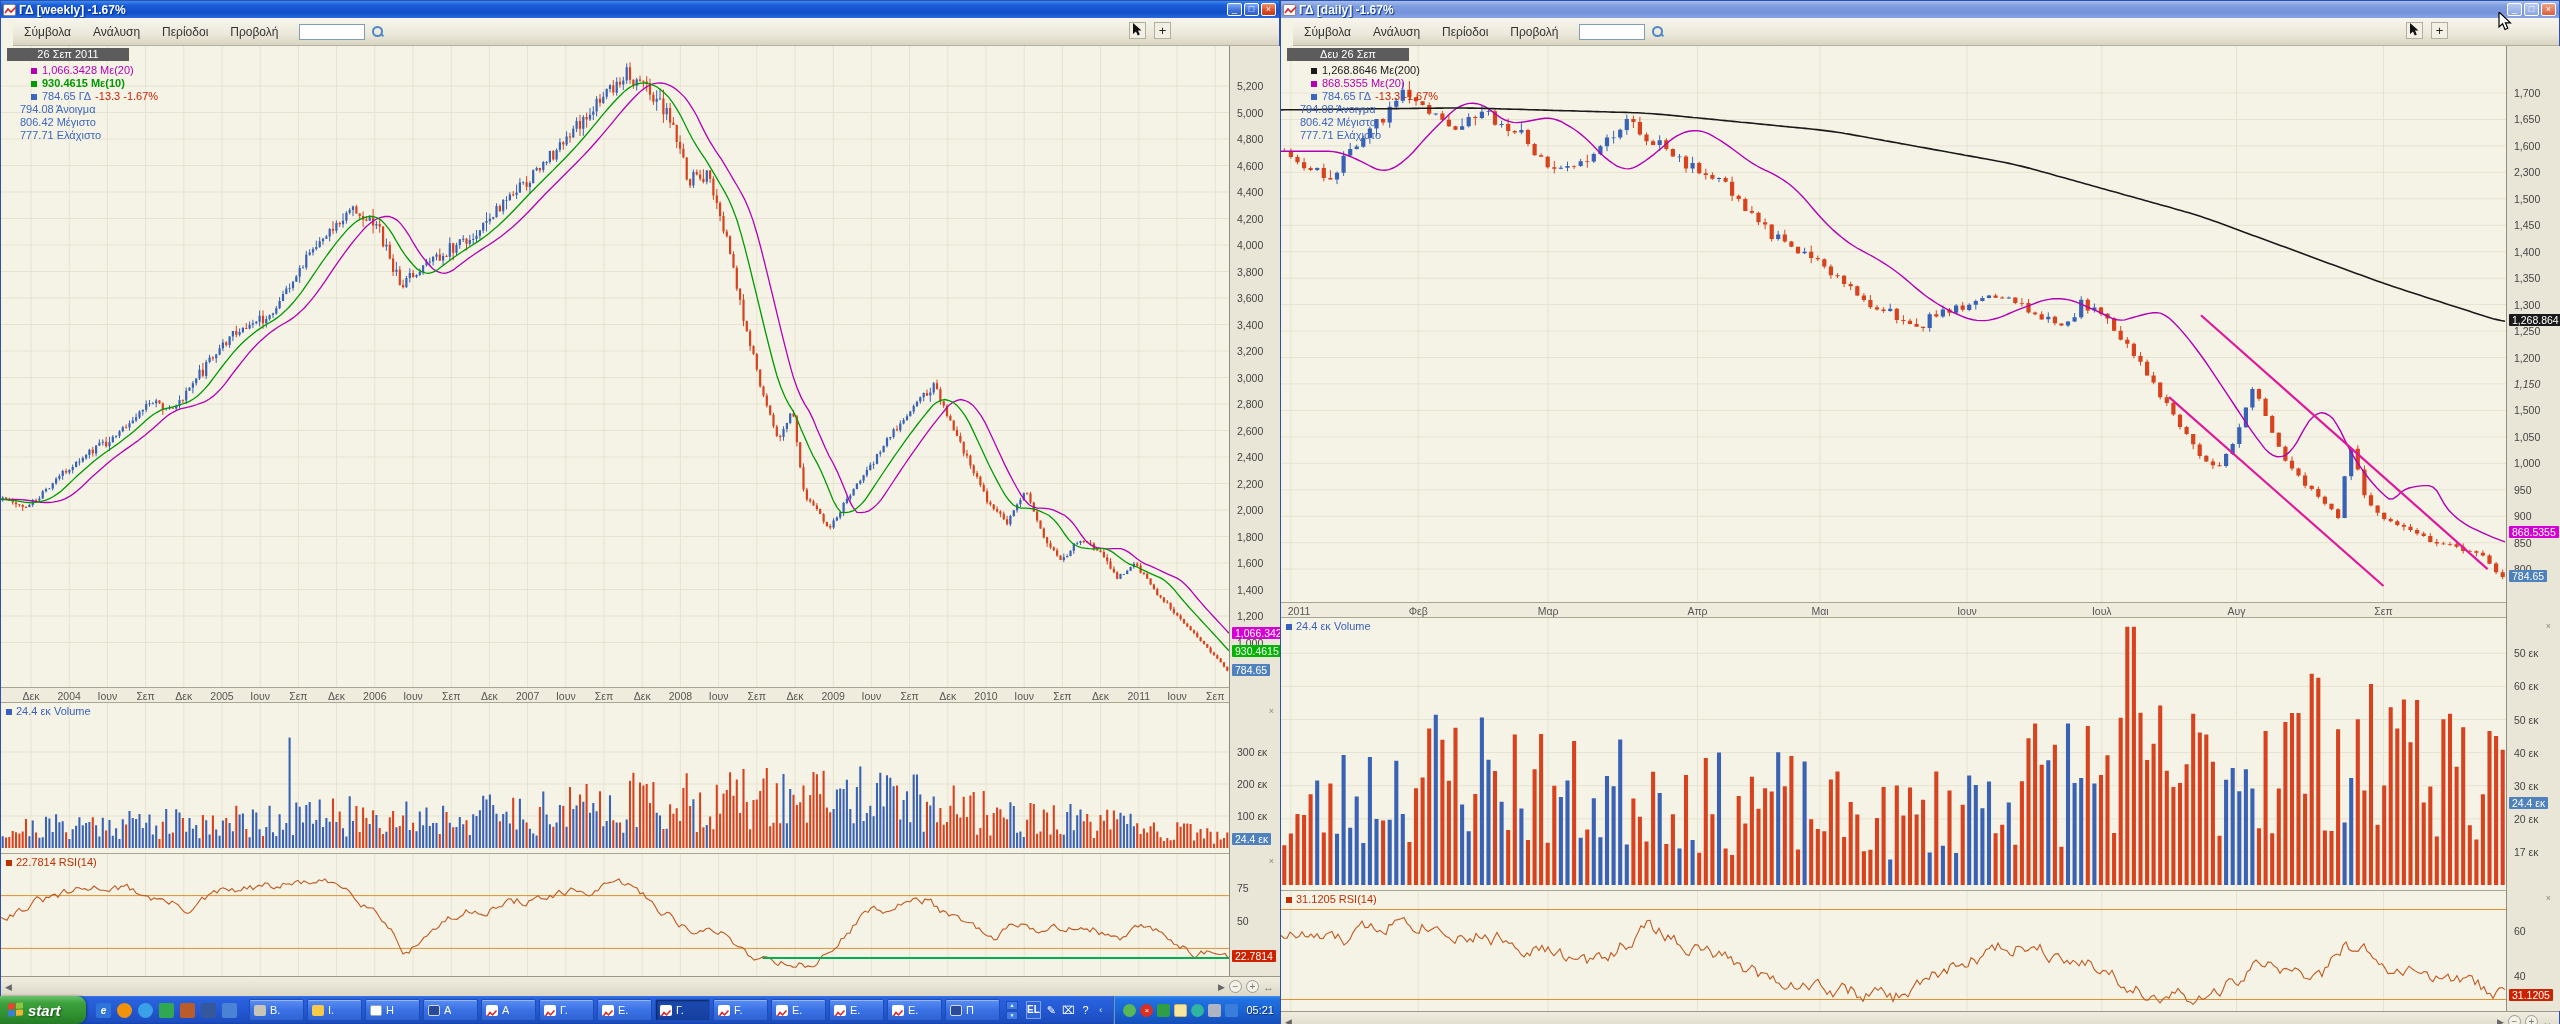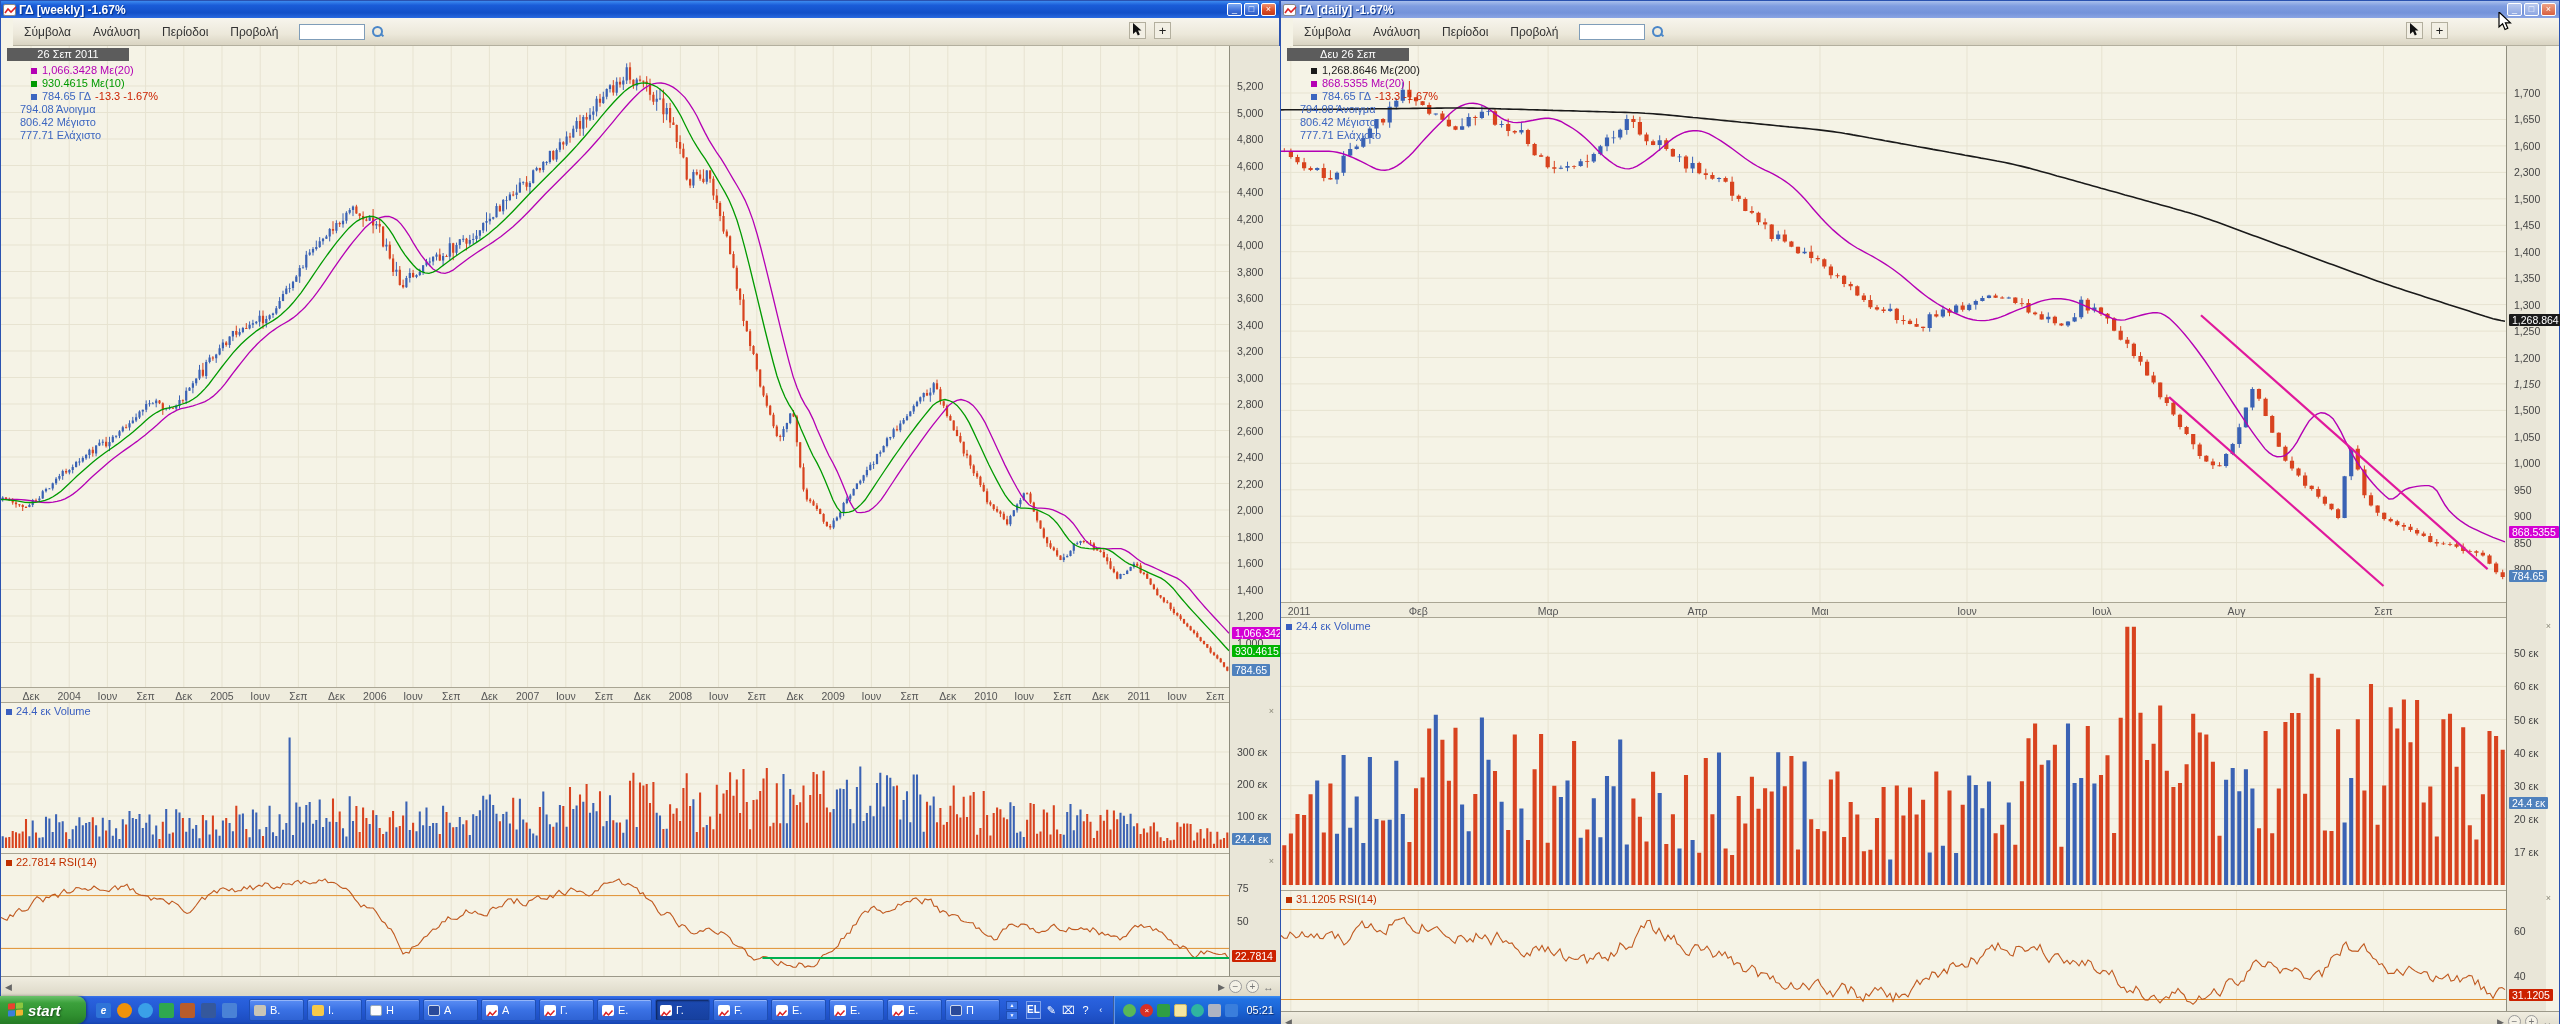--- a/index.html
+++ b/index.html
@@ -37,21 +37,21 @@
   .xaxis{position:absolute;left:0;background:#efecdd;border-top:1px solid #a9a593;border-bottom:1px solid #a9a593;}
   .xlab{position:absolute;top:2px;font-size:10.5px;color:#555;width:40px;text-align:center;}
   .axis-strip{position:absolute;background:#e9e6d8;border-left:1px solid #8f8d7e;}
   .ylab{position:absolute;left:7px;font-size:10.5px;color:#444;white-space:nowrap;}
   .ytag{position:absolute;left:2px;font-size:10.5px;color:#fff;padding:0 3px;border-radius:1px;white-space:nowrap;}
   .pane-x{position:absolute;left:36px;width:11px;height:11px;font-size:9px;line-height:10px;color:#8a8878;text-align:center;}
   .legend{position:absolute;left:6px;font-size:11px;line-height:13px;pointer-events:none;}
   .l-date{width:122px;background:#5c5c5c;color:#fff;text-align:center;height:13px;margin-bottom:3px;}
   .l-row{white-space:nowrap;padding-left:24px;}
   .l-row .sw{display:inline-block;width:6px;height:6px;background:currentColor;margin-right:5px;}
-  .lw-ma0{color:#b400b4;}.lw-ma1{color:#009a00;}
+  .lw-ma0{color:#b400b4;}.lw-ma1{color:#009a00;font-weight:bold;}
   .rw-ma0{color:#1a1a1a;}.rw-ma1{color:#b400b4;}
   .gd-val{color:#3c66c0;}.gd-chg{color:#cc2200;margin-left:4px;}
   .l-ohlc{color:#3c66c0;padding-left:13px;}
   .pane-label{position:absolute;font-size:11px;white-space:nowrap;pointer-events:none;}
   .pane-label .sw{display:inline-block;width:6px;height:6px;background:currentColor;margin-right:4px;}
   .vol-lab{color:#3a5fc0;}
   .rsi-lab{color:#c03000;}
 
   .bottombar{position:absolute;left:0;background:linear-gradient(180deg,#f0ede0,#dcd8c7);border-top:1px solid #9b9889;display:flex;align-items:center;}
   .bb-left{margin-left:4px;color:#666;font-size:9px;}
@@ -312,21 +312,21 @@
         <path d="M3.3 267V227.2M9.9 267V215.5M16.5 267V195.9M23.1 267V197.1M29.6 267V176.3M42.8 267V214.4M49.4 267V165.5M102.1 267V202.5M128.4 267V224.0M135.0 267V170.2M141.6 267V159.4M148.2 267V110.5M161.4 267V121.8M167.9 267V162.7M174.5 267V109.7M194.3 267V176.0M214.0 267V153.1M227.2 267V212.0M233.8 267V116.5M247.0 267V222.1M253.6 267V151.2M260.1 267V116.1M266.7 267V224.8M273.3 267V167.7M293.1 267V122.9M306.3 267V211.4M352.4 267V180.4M358.9 267V198.7M365.5 267V223.4M372.1 267V153.8M385.3 267V226.0M391.9 267V196.2M405.0 267V156.9M418.2 267V234.8M424.8 267V140.1M431.4 267V196.2M444.6 267V230.6M451.1 267V236.9M457.7 267V177.9M464.3 267V205.5M470.9 267V158.8M477.5 267V190.8M484.1 267V170.3M490.7 267V173.5M503.8 267V168.3M510.4 267V138.0M517.0 267V231.5M530.2 267V201.3M536.8 267V211.0M543.3 267V213.3M549.9 267V161.6M556.5 267V153.5M563.1 267V219.1M569.7 267V183.9M576.3 267V196.4M582.9 267V233.2M589.4 267V231.8M596.0 267V199.9M602.6 267V168.9M615.8 267V167.4M622.4 267V197.4M629.0 267V169.6M635.6 267V196.5M642.1 267V181.8M655.3 267V153.5M668.5 267V172.5M681.7 267V186.8M714.6 267V215.3M721.2 267V206.8M734.3 267V226.7M740.9 267V163.3M747.5 267V120.2M754.1 267V105.4M760.7 267V146.7M773.9 267V126.8M780.4 267V228.7M806.8 267V108.0M820.0 267V157.0M826.5 267V137.3M833.1 267V215.0M839.7 267V99.8M846.3 267V8.8M852.9 267V8.8M859.5 267V94.8M866.1 267V142.0M872.6 267V125.7M879.2 267V87.5M885.8 267V152.7M892.4 267V169.0M899.0 267V165.1M905.6 267V146.2M912.2 267V95.7M918.8 267V114.5M925.3 267V116.5M931.9 267V143.8M938.5 267V217.7M978.0 267V210.3M984.6 267V112.9M991.2 267V215.3M997.8 267V170.5M1004.4 267V104.0M1011.0 267V94.9M1017.5 267V94.9M1024.1 267V175.7M1030.7 267V55.8M1037.3 267V59.8M1043.9 267V212.4M1050.5 267V212.9M1057.1 267V111.2M1076.8 267V101.3M1083.4 267V172.5M1090.0 267V66.1M1096.6 267V206.7M1103.2 267V167.6M1109.7 267V89.3M1116.3 267V110.4M1122.9 267V81.6M1129.5 267V124.3M1136.1 267V81.9M1142.7 267V184.4M1149.3 267V168.4M1155.8 267V218.4M1162.4 267V101.3M1169.0 267V95.7M1175.6 267V148.7M1182.2 267V109.3M1188.8 267V207.3M1195.4 267V221.4M1201.9 267V176.3M1208.5 267V113.1M1215.1 267V117.9M1221.7 267V131.8" stroke="#d8431f" stroke-width="4.083333333333333" fill="none"></path>
       </svg>
     <div class="pane-label vol-lab" style="left:5px;top:619px;"><span class="sw"></span><span>24.4 εκ Volume</span></div>
     <svg id="R-rsi" class="pane-svg pane-border" style="top:889px;" width="1225" height="121">
         <path d="M9.8 0V121M137.2 0V121M267.1 0V121M416.5 0V121M539.0 0V121M686.0 0V121M820.8 0V121M955.5 0V121M1102.5 0V121" stroke="#e7e3d1" stroke-width="1" fill="none"></path>
         <path d="M0 18.5H1225" stroke="#e09030" stroke-width="1" fill="none"></path>
         <path d="M0 108.5H1225" stroke="#e09030" stroke-width="1" fill="none"></path>
         <path d="M0 44.4L3 47.1L6 47.2L9 41.1L12 43.7L15 46.9L18 45.6L21 40.8L24 45.2L27 46.1L30 43.0L33 46.7L36 42.7L39 47.4L42 47.6L45 43.1L48 41.8L51 40.4L54 47.3L57 43.3L60 48.5L63 54.0L66 51.6L69 48.2L72 41.6L75 37.1L78 34.5L81 30.1L84 36.6L87 36.4L90 32.8L93 37.8L96 40.8L99 39.4L102 41.9L105 43.6L108 33.7L111 33.9L114 29.3L117 28.6L120 27.7L123 26.4L126 32.3L129 35.2L132 39.8L135 41.7L138 42.4L141 33.5L144 38.1L147 40.5L150 38.7L153 37.0L156 35.6L159 39.2L162 42.6L165 45.5L168 46.7L171 49.9L174 52.4L177 45.5L180 44.4L183 46.9L186 50.8L189 47.6L192 50.9L195 42.4L198 46.3L201 47.9L204 44.0L207 47.9L210 53.8L213 47.1L216 41.4L219 46.8L222 51.4L225 49.6L228 52.5L231 51.9L234 56.5L237 58.8L240 63.5L243 66.0L246 61.9L249 64.7L252 57.4L255 55.3L258 59.6L261 54.4L264 60.7L267 55.9L270 61.5L273 64.6L276 61.4L279 57.9L282 66.5L285 70.0L288 66.0L291 67.4L294 68.4L297 68.3L300 64.9L303 63.6L306 72.3L309 67.1L312 68.3L315 63.5L318 61.5L321 67.3L324 66.4L327 69.7L330 61.7L333 65.4L336 61.5L339 52.0L342 54.5L345 58.4L348 56.0L351 56.2L354 47.6L357 41.4L360 34.7L363 36.7L366 29.8L369 29.3L372 39.1L375 42.7L378 37.2L381 43.8L384 49.7L387 44.1L390 48.4L393 44.3L396 52.8L399 54.6L402 59.0L405 63.2L408 64.6L411 57.9L414 53.6L417 53.9L420 59.4L423 58.6L426 55.1L429 59.4L432 66.2L435 64.5L438 60.2L441 64.5L444 61.0L447 67.2L450 65.5L453 73.7L456 71.6L459 72.5L462 80.2L465 80.9L468 78.0L471 74.2L474 76.8L477 85.5L480 81.6L483 82.0L486 82.5L489 88.0L492 84.9L495 91.6L498 92.3L501 96.4L504 98.4L507 96.6L510 91.7L513 96.9L516 98.5L519 97.0L522 92.1L525 95.1L528 98.8L531 94.2L534 90.4L537 88.4L540 94.5L543 98.3L546 103.4L549 99.9L552 105.9L555 101.3L558 97.1L561 92.3L564 94.0L567 102.2L570 95.8L573 98.9L576 106.7L579 105.8L582 110.4L585 102.6L588 105.1L591 100.9L594 96.5L597 99.3L600 96.4L603 100.5L606 106.1L609 102.4L612 110.4L615 102.2L618 106.7L621 103.6L624 103.1L627 105.9L630 99.4L633 94.6L636 89.1L639 93.5L642 88.7L645 87.0L648 88.5L651 80.9L654 81.6L657 86.3L660 82.5L663 78.1L666 82.5L669 73.9L672 71.5L675 75.4L678 74.9L681 72.8L684 76.1L687 75.8L690 66.9L693 68.5L696 73.0L699 67.1L702 64.3L705 58.5L708 57.5L711 53.9L714 59.2L717 52.1L720 57.9L723 58.7L726 59.8L729 63.9L732 65.0L735 55.7L738 55.3L741 56.5L744 60.3L747 59.4L750 56.7L753 55.7L756 59.1L759 53.6L762 61.4L765 66.9L768 71.4L771 66.5L774 63.1L777 62.6L780 67.3L783 72.1L786 69.4L789 73.2L792 69.4L795 71.4L798 74.9L801 69.6L804 74.5L807 69.0L810 70.9L813 78.1L816 81.2L819 82.7L822 79.4L825 79.9L828 83.5L831 79.3L834 85.9L837 93.4L840 96.7L843 96.2L846 101.5L849 99.4L852 101.8L855 95.3L858 99.0L861 105.4L864 108.9L867 109.1L870 105.7L873 104.1L876 108.5L879 111.9L882 108.1L885 105.6L888 107.3L891 100.9L894 102.3L897 97.5L900 101.3L903 103.7L906 110.3L909 110.9L912 113.3L915 110.4L918 104.9L921 108.3L924 107.6L927 105.1L930 102.6L933 97.7L936 102.4L939 105.0L942 98.7L945 90.9L948 87.8L951 88.0L954 92.4L957 94.5L960 90.3L963 89.9L966 80.8L969 78.8L972 71.5L975 69.0L978 71.8L981 75.2L984 75.9L987 70.9L990 71.5L993 75.0L996 76.9L999 82.3L1002 77.9L1005 77.4L1008 78.7L1011 80.1L1014 76.9L1017 78.3L1020 81.2L1023 87.1L1026 87.5L1029 88.6L1032 84.3L1035 81.3L1038 79.3L1041 85.5L1044 76.6L1047 75.7L1050 66.8L1053 64.2L1056 63.1L1059 64.4L1062 54.3L1065 51.0L1068 58.5L1071 60.1L1074 60.1L1077 60.4L1080 56.1L1083 52.8L1086 60.2L1089 62.5L1092 67.3L1095 68.6L1098 73.7L1101 72.6L1104 77.1L1107 82.6L1110 82.2L1113 82.4L1116 78.2L1119 81.5L1122 84.3L1125 79.3L1128 75.2L1131 77.7L1134 79.9L1137 81.5L1140 82.7L1143 80.5L1146 81.1L1149 88.1L1152 90.6L1155 85.0L1158 87.3L1161 88.0L1164 85.7L1167 83.2L1170 90.1L1173 89.3L1176 84.6L1179 91.0L1182 87.2L1185 86.5L1188 84.4L1191 84.9L1194 93.6L1197 89.0L1200 98.6L1203 95.7L1206 102.8L1209 102.3L1212 107.4L1215 101.4L1218 97.1L1221 96.5L1224 98.6" stroke="#c05a20" stroke-width="1.1" fill="none"></path>
       </svg>
     <div class="pane-label rsi-lab" style="left:5px;top:892px;"><span class="sw"></span><span>31.1205 RSI(14)</span></div>
-    <div class="axis-strip" id="R-axis" style="left:1225px;top:45px;width:40px;height:965px;">
+    <div class="axis-strip" id="R-axis" style="left:1225px;top:45px;width:54px;height:965px;">
         <div class="ylab" style="top: 41px;">1,700</div>
         <div class="ylab" style="top: 67.45px;">1,650</div>
         <div class="ylab" style="top: 93.9px;">1,600</div>
         <div class="ylab" style="top: 120.35px;">2,300</div>
         <div class="ylab" style="top: 146.8px;">1,500</div>
         <div class="ylab" style="top: 173.25px;">1,450</div>
         <div class="ylab" style="top: 199.7px;">1,400</div>
         <div class="ylab" style="top: 226.15px;">1,350</div>
         <div class="ylab" style="top: 252.6px;">1,300</div>
         <div class="ylab" style="top: 279.05px;">1,250</div>

